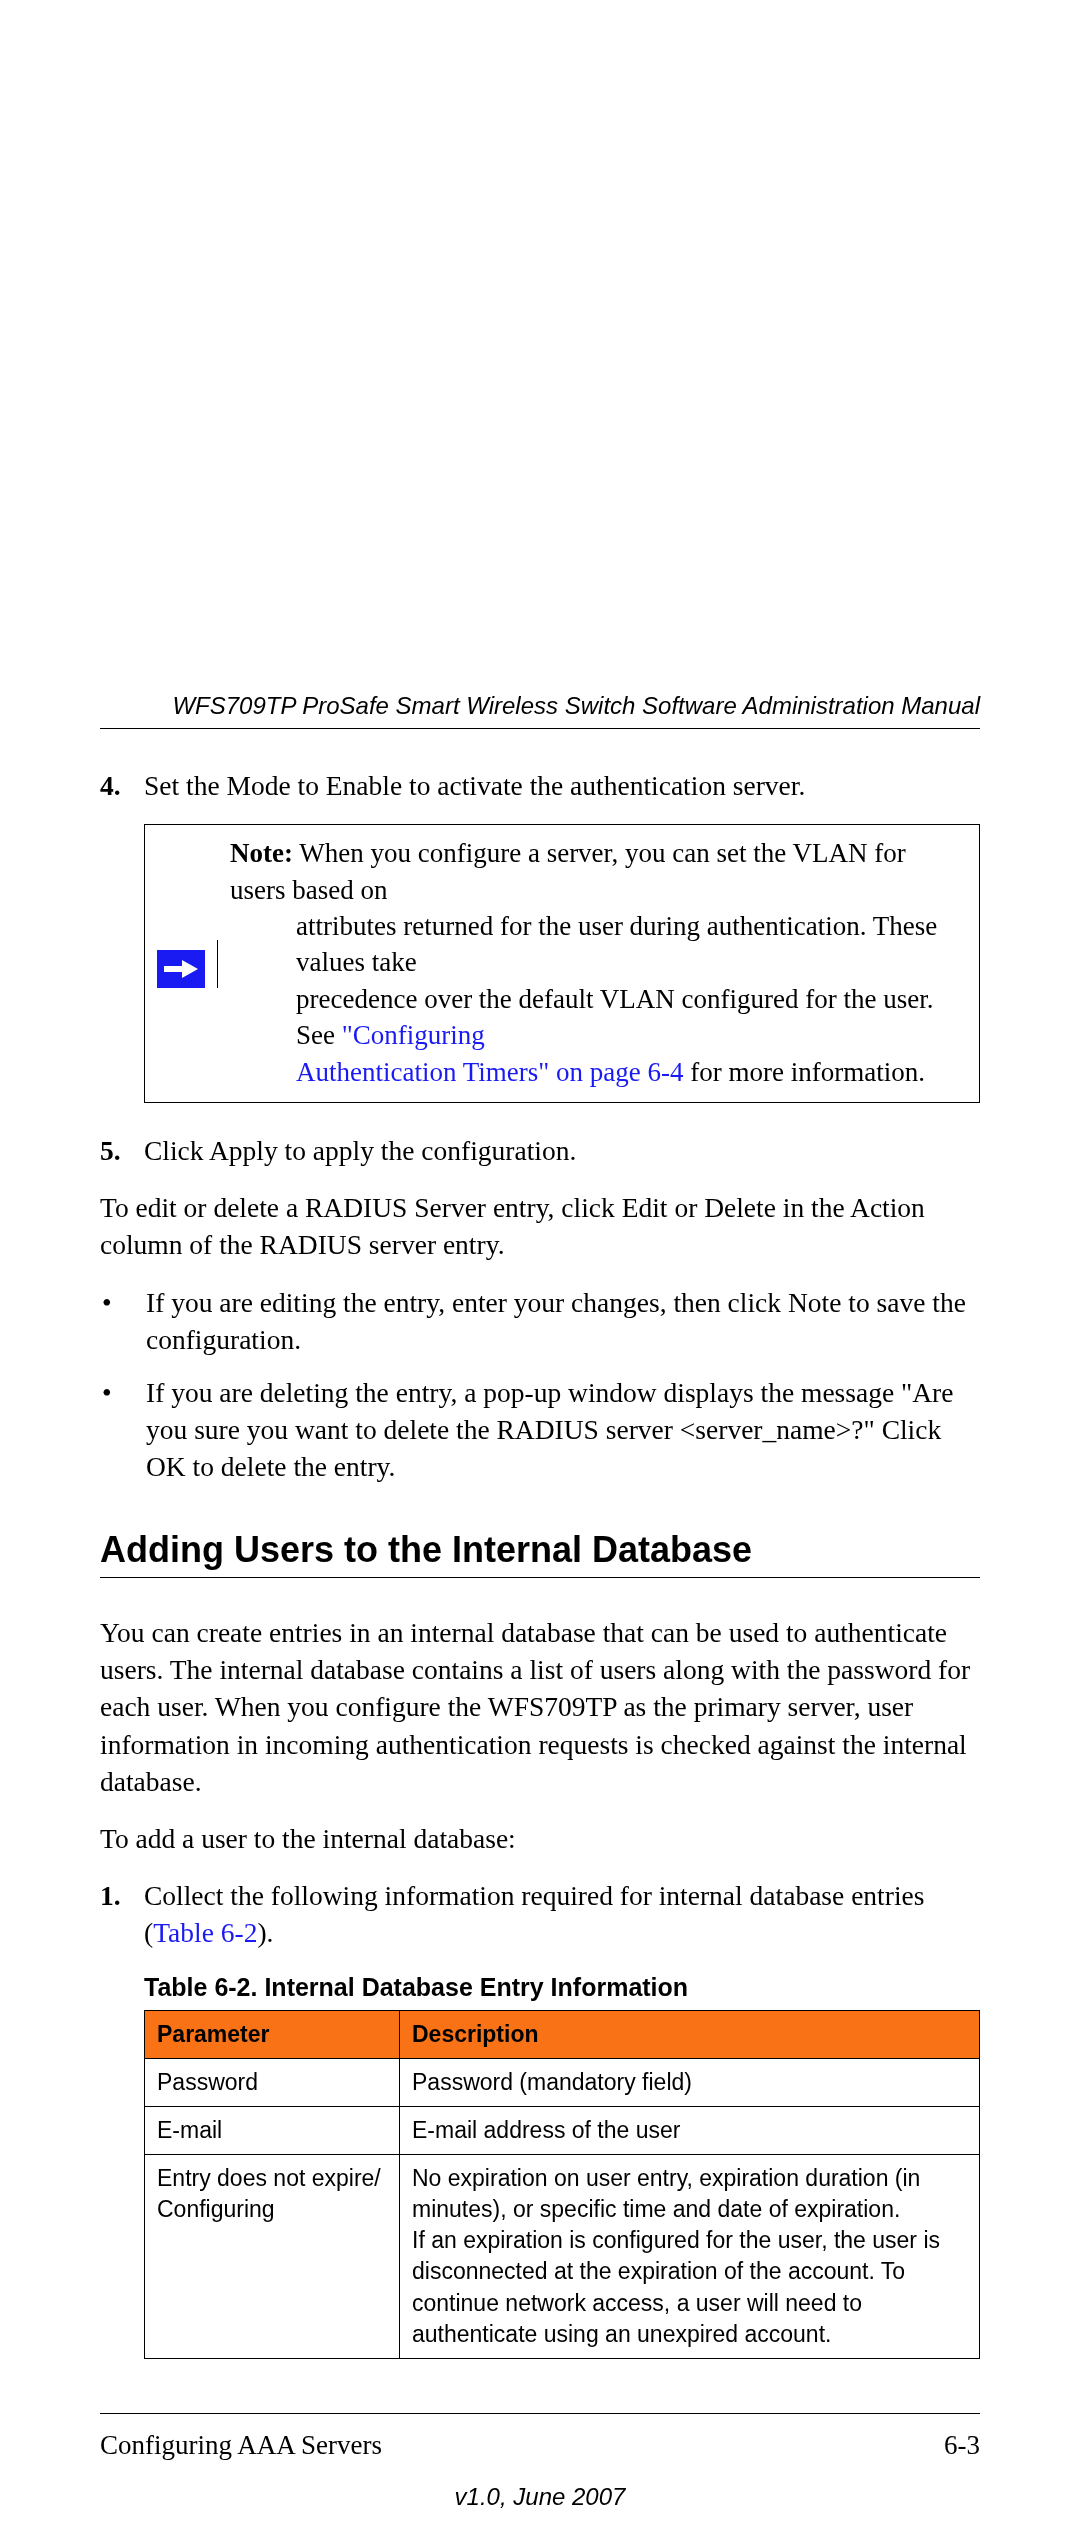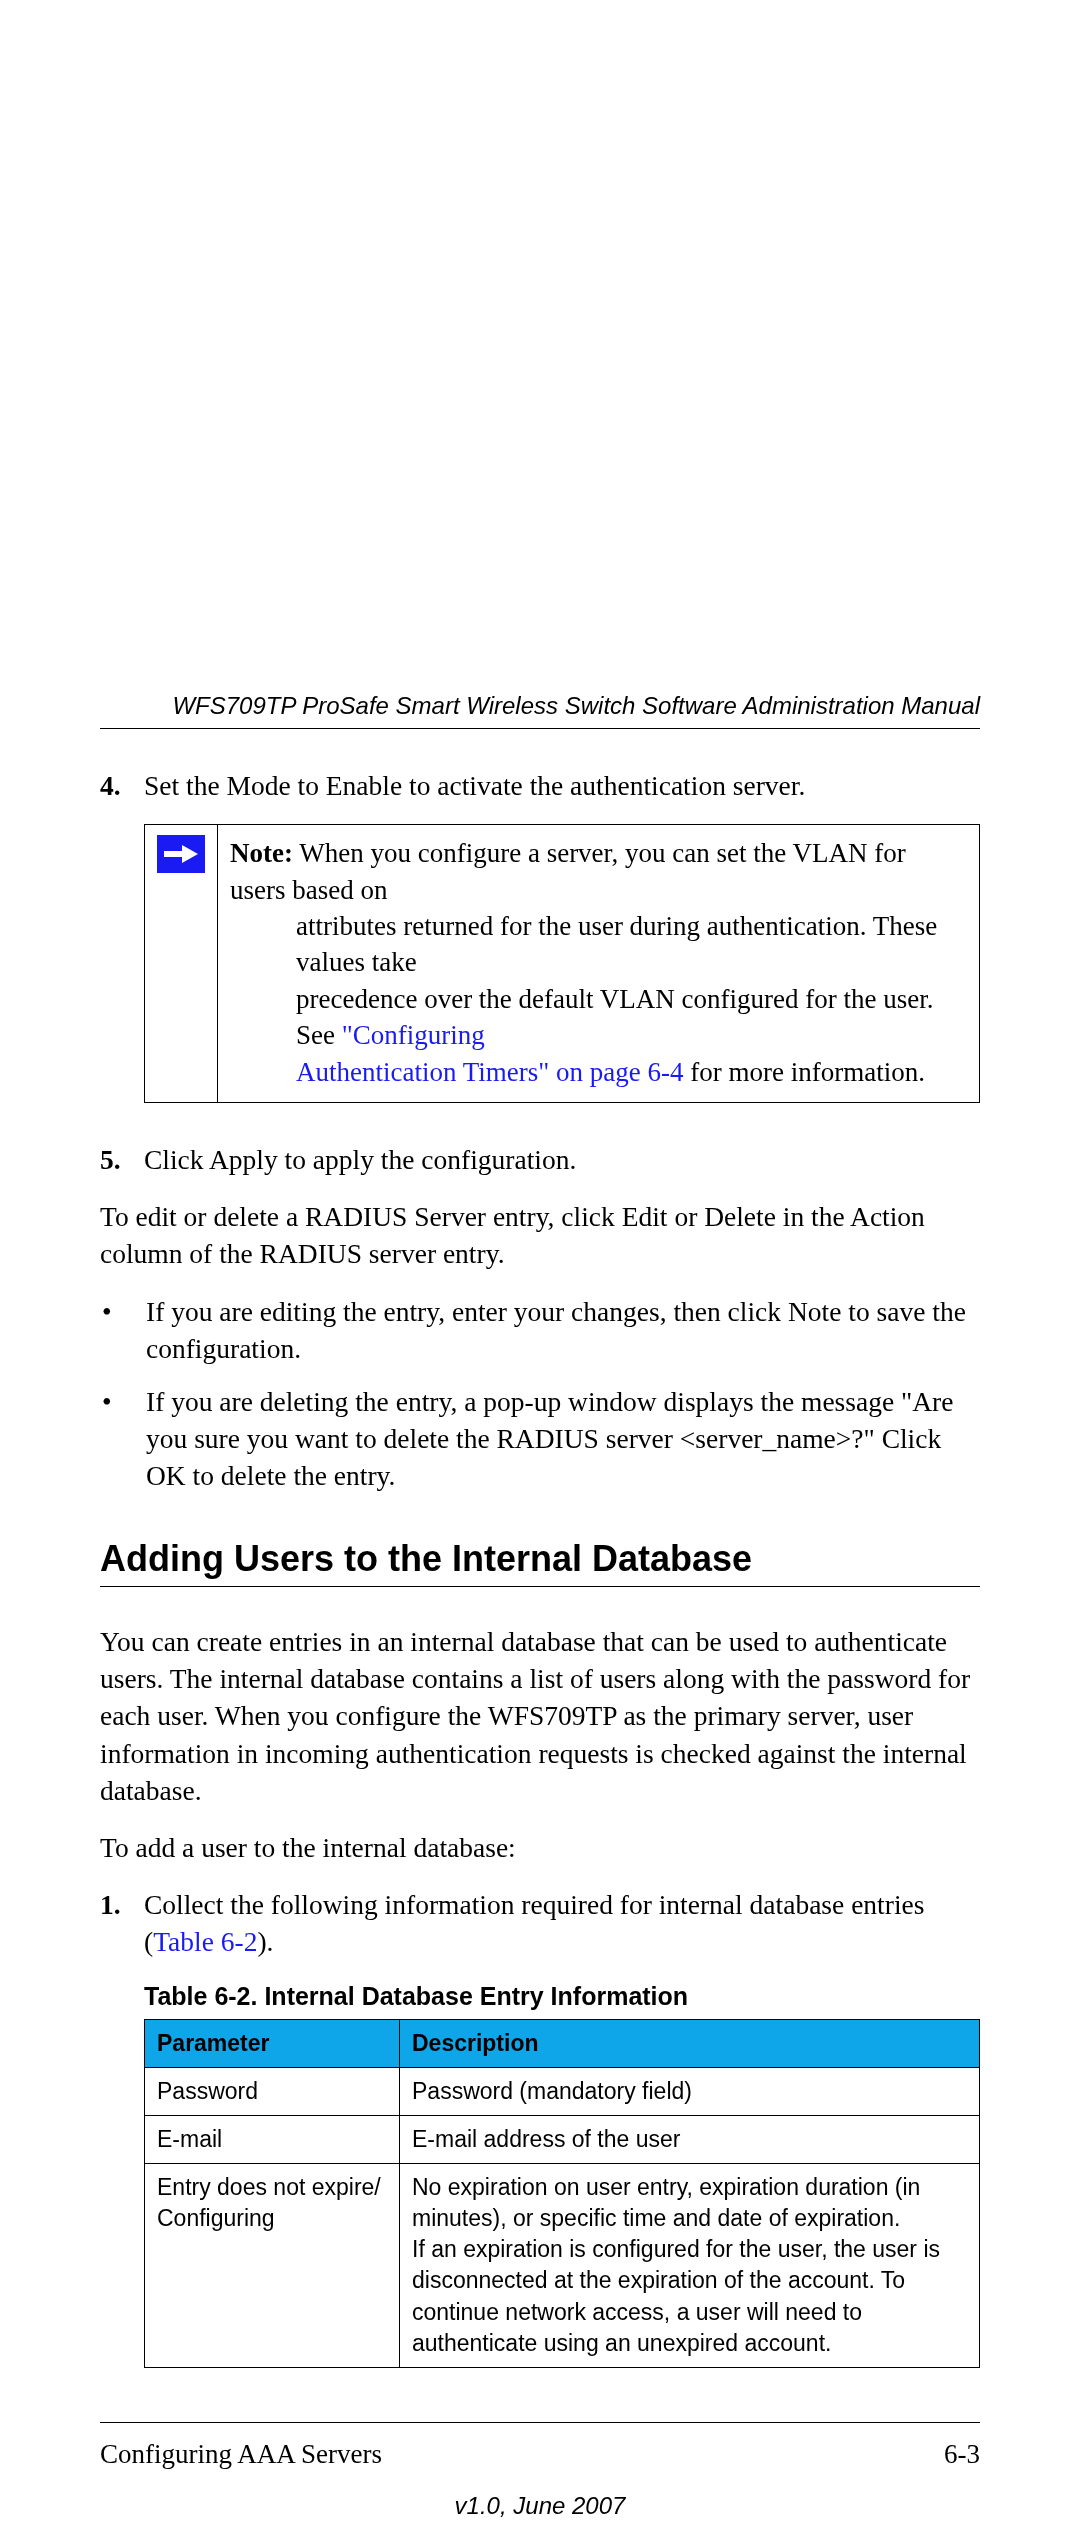--- a/index.html
+++ b/index.html
@@ -36,22 +36,23 @@
     font-weight: bold;
     width: 44px;
     flex-shrink: 0;
   }
   .ol-body {
     flex: 1;
   }
   .note-box {
     border: 1.5px solid #000;
     margin-left: 44px;
-    margin-bottom: 38px;
-    display: flex;
+    margin-bottom: 29px;
+    display: flex;
+    align-items: center;
   }
   .note-icon-cell {
     width: 72px;
     border-right: 1.5px solid #000;
     display: flex;
     align-items: flex-start;
     justify-content: center;
     padding-top: 10px;
   }
   .note-arrow {
@@ -116,21 +117,21 @@
     font-size: 23px;
   }
   table.db th, table.db td {
     border: 1.5px solid #000;
     text-align: left;
     vertical-align: top;
     padding: 8px 12px;
     line-height: 1.35;
   }
   table.db th {
-    background: #0ea5e9;
+    background: #f97316;
     font-weight: bold;
   }
   table.db .col-param { width: 230px; }
   .footer-rule {
     border-top: 1.5px solid #000;
     margin-top: 54px;
     padding-top: 16px;
     display: flex;
     justify-content: space-between;
     font-size: 27px;

